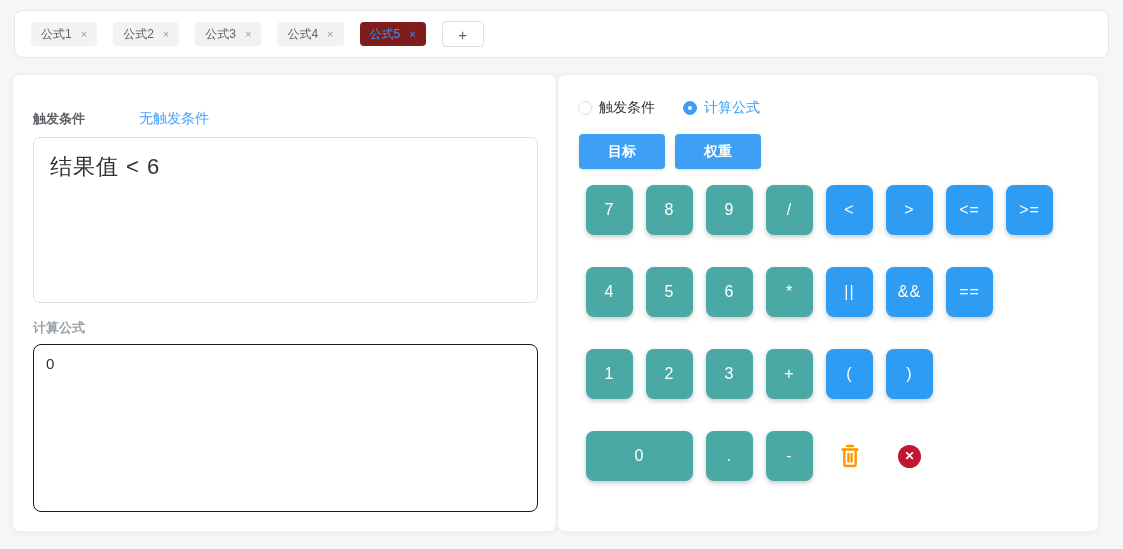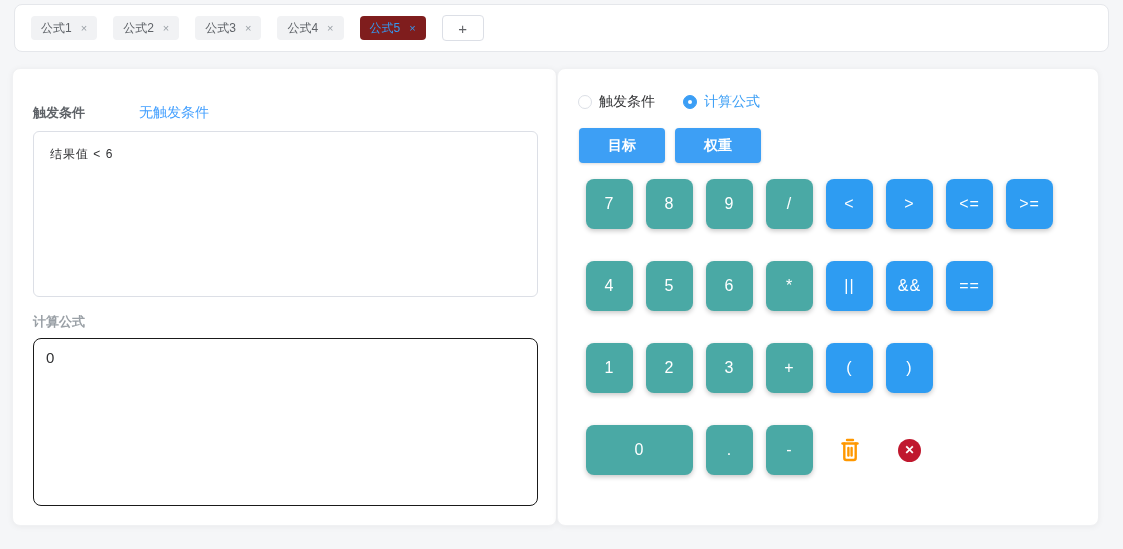--- a/index.html
+++ b/index.html
@@ -5,21 +5,21 @@
   * { margin:0; padding:0; box-sizing:border-box; }
   html,body { width:1123px; height:549px; }
   body {
     background:#f5f6f8;
     font-family:"Liberation Sans","DejaVu Sans",sans-serif;
     color:#303133;
     overflow:hidden;
   }
   
   .tab-bar {
-    margin:4px 14px 0 14px;
+    margin:10px 14px 0 14px;
     height:48px;
     background:#fff;
     border:1px solid #e5e7eb;
     border-radius:8px;
     display:flex;
     align-items:center;
     padding:0 16px;
     gap:16px;
   }
   .tab {
@@ -71,21 +71,21 @@
     resize:none;
     outline:none;
     font-family:"Liberation Sans","DejaVu Sans",sans-serif;
   }
   textarea.ta1 {
     margin-top:8px;
     height:166px;
     border:1px solid #dcdfe6;
     border-radius:6px;
     padding:14px 16px;
-    font-size:12px;
+    font-size:22px;
     letter-spacing:1px;
     color:#303133;
   }
   .card.left .lbl.gray { margin-top:16px; }
   textarea.ta2 {
     margin-top:7px;
     height:168px;
     border:1.5px solid #1a1a1a;
     border-radius:8px;
     padding:10px 12px;

